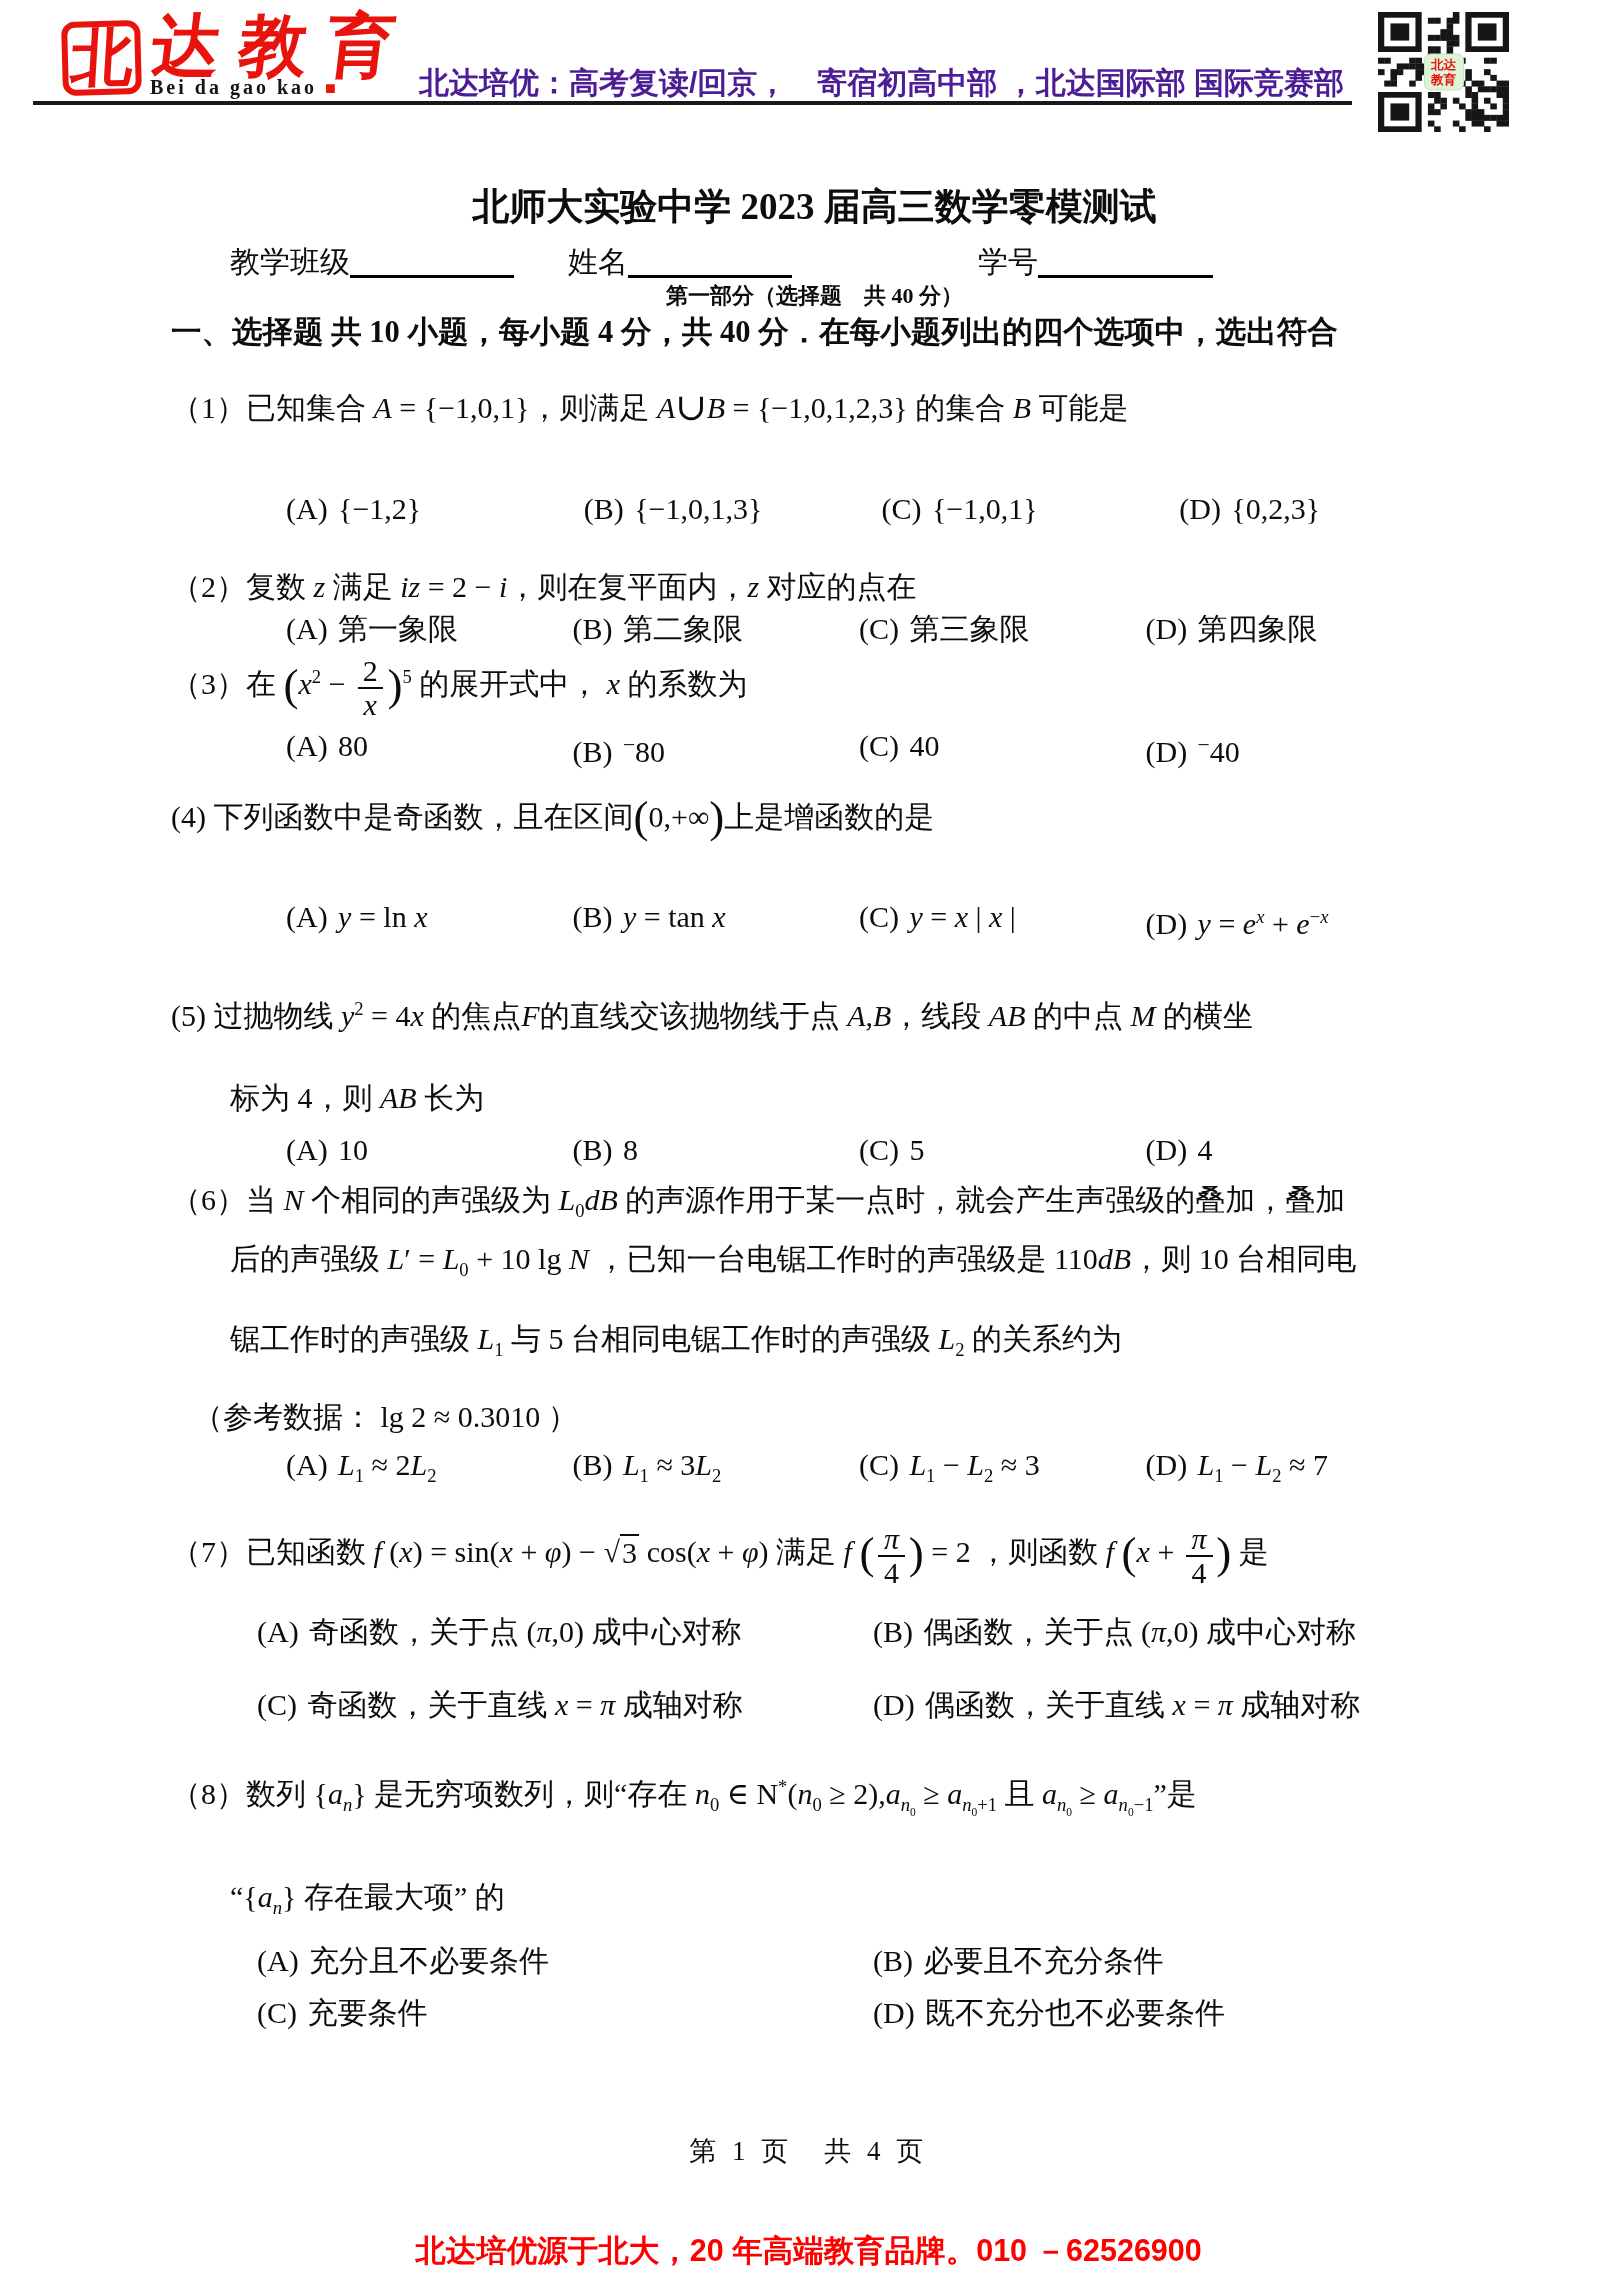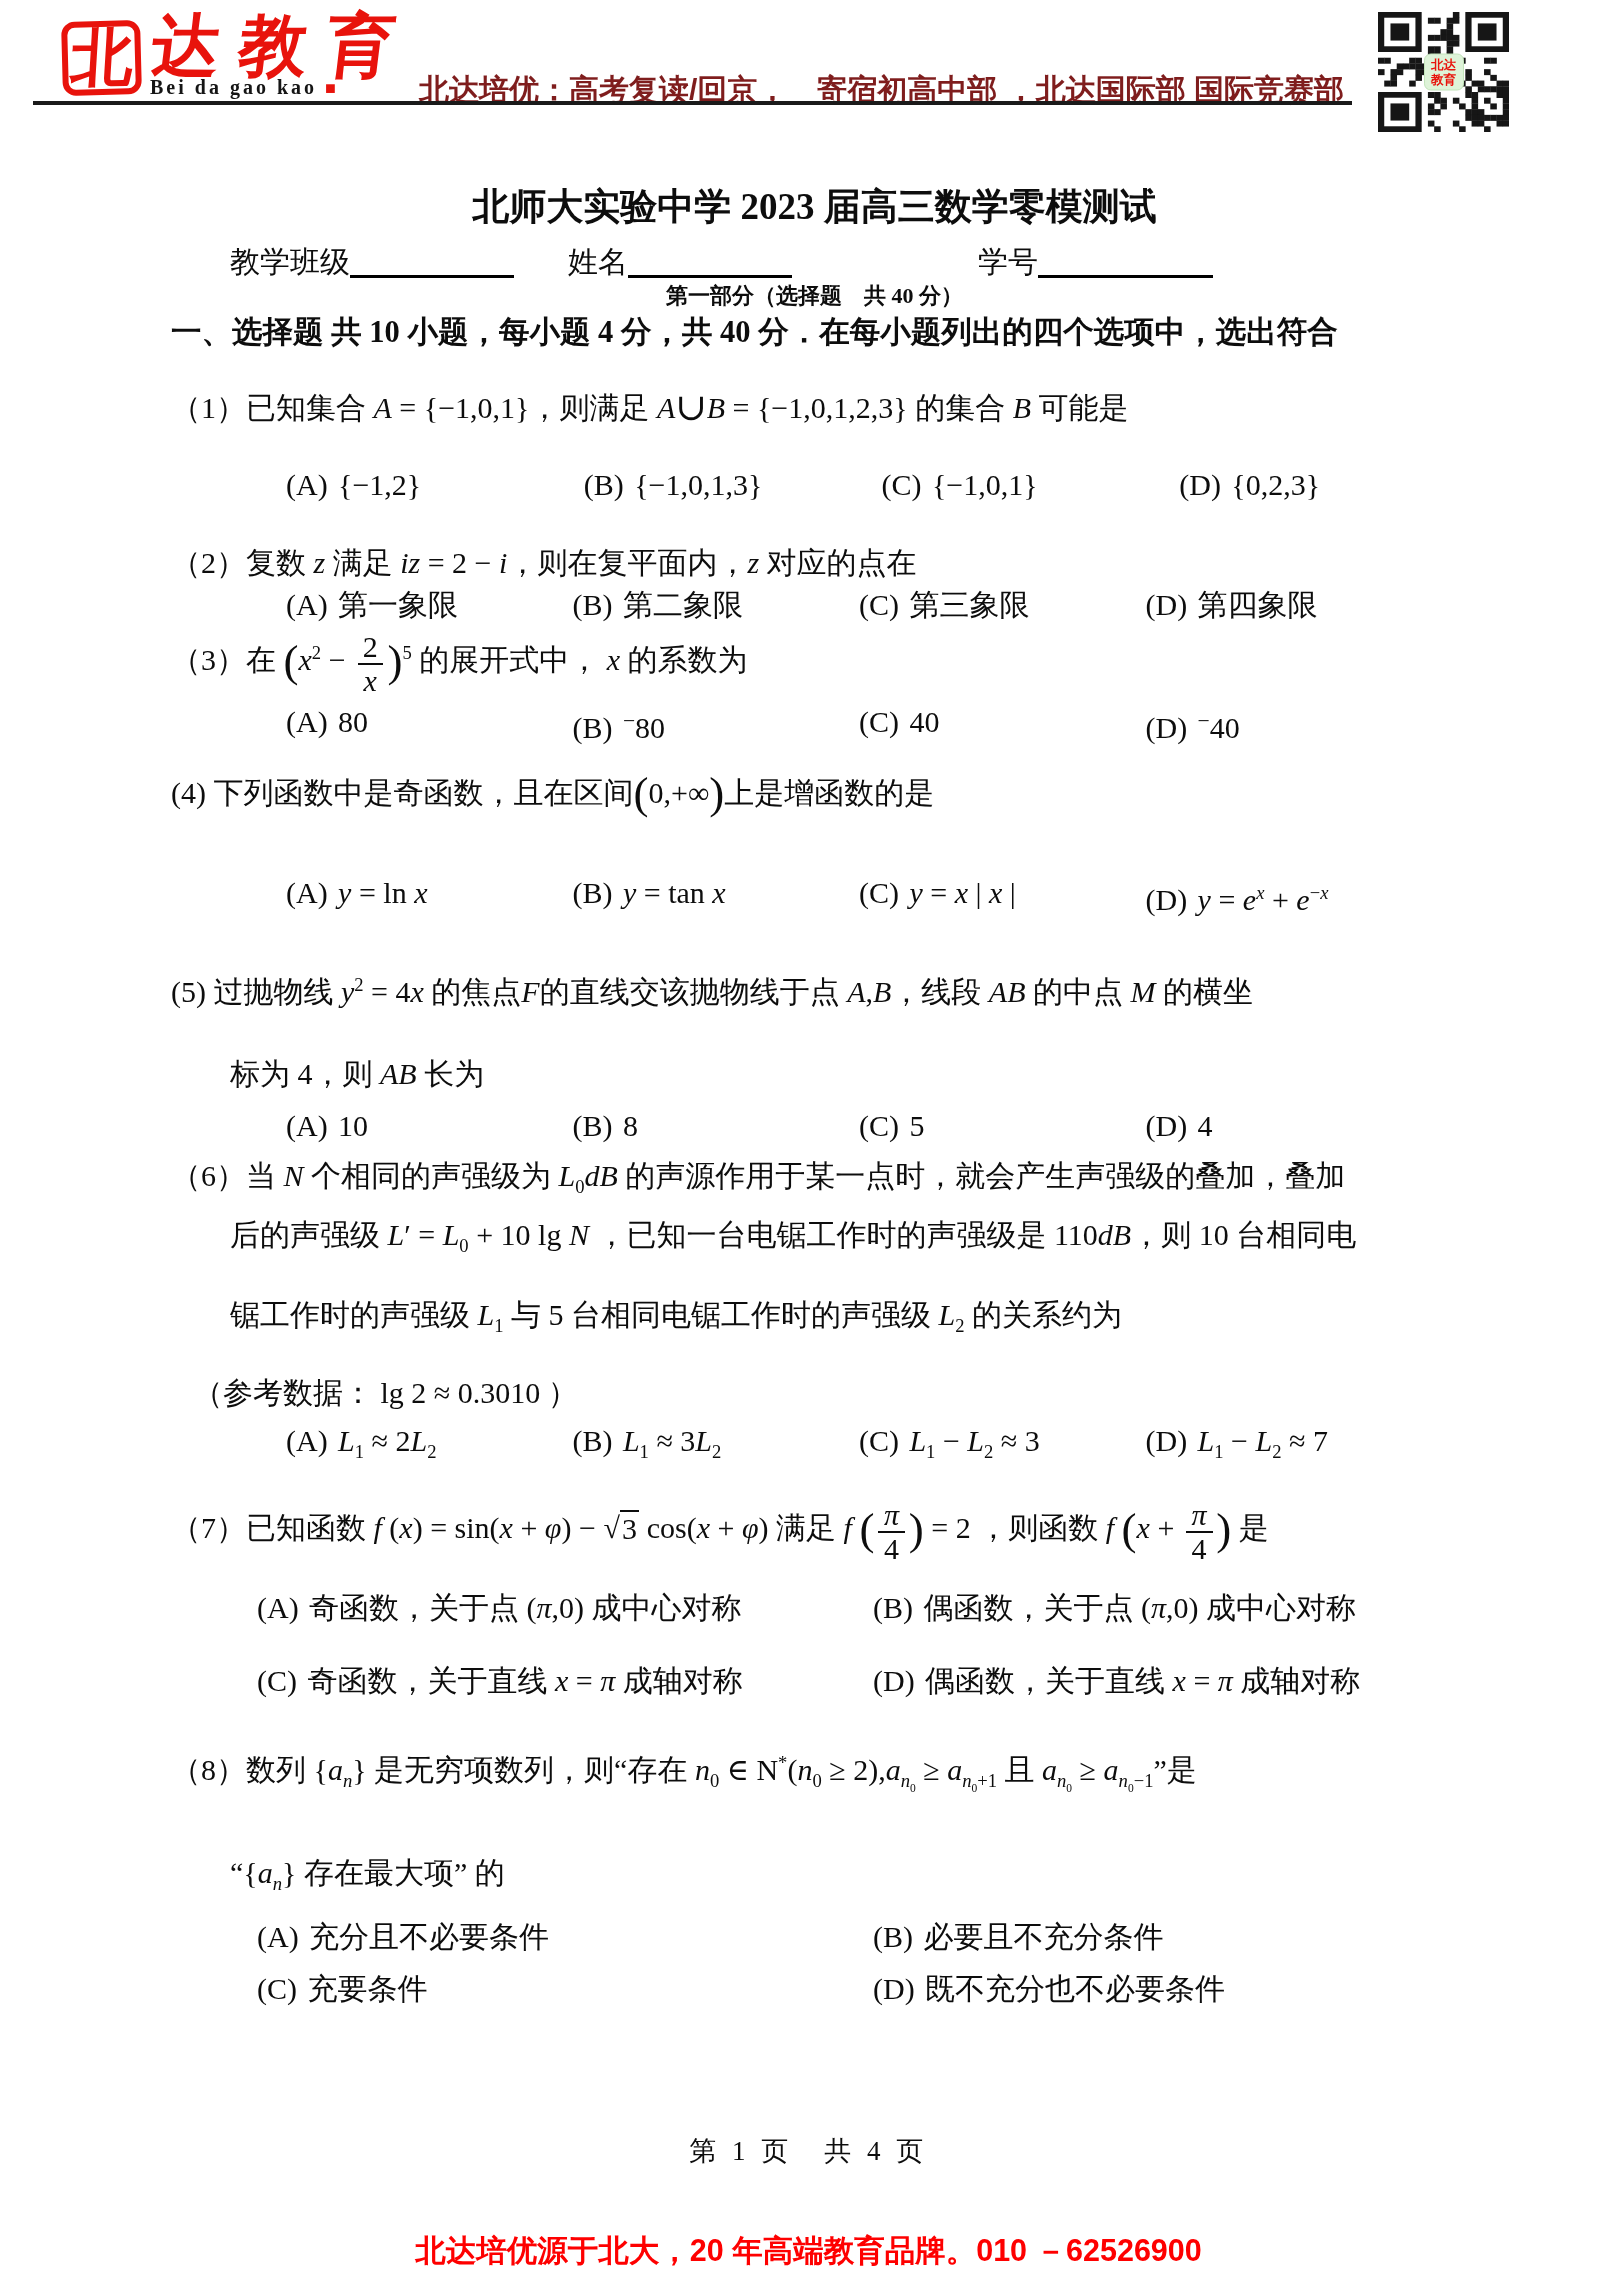--- a/index.html
+++ b/index.html
@@ -29,22 +29,22 @@
     letter-spacing:19.3px; line-height:1.05; transform:skewX(-7deg);
     font-family:"DejaVu Serif",serif; white-space:nowrap;
   }
   .brand-sub {
     position:absolute; left:150px; top:76px;
     font-size:20px; font-weight:bold; letter-spacing:3px; color:#151515;
     white-space:nowrap;
   }
   .brand-sub .sq { color:#e8130c; font-size:18px; }
   .slogan {
-    position:absolute; left:419px; top:70px;
-    font-size:30px; font-weight:bold; color:#7f1d1d;
+    position:absolute; left:419px; top:63px;
+    font-size:30px; font-weight:bold; color:#4c1d95;
     font-family:"Liberation Sans","DejaVu Sans",sans-serif; white-space:nowrap;
   }
   .rule { position:absolute; left:33px; top:101px; width:1319px; height:3.7px; background:#1a1a1a; }
   .qr { position:absolute; left:1378px; top:12px; width:131px; height:120px; }
   .qr svg { width:100%; height:100%; display:block; }
   .qr-label {
     position:absolute; left:50%; top:50%; transform:translate(-50%,-50%);
     width:40px; height:37px; background:#def3d8; border:1.5px solid #c2e4ba; border-radius:6.7px;
     display:flex; flex-direction:column; align-items:center; justify-content:center;
     color:#e8130c; font-weight:bold; font-size:12.6px; line-height:1.15;
@@ -63,21 +63,21 @@
   .instr.l2 { margin-top:12px; padding-left:63px; }
 
   
   .stem { font-size:30px; line-height:39px; white-space:nowrap; }
   .orow { display:grid; font-size:30px; line-height:39px; }
   .opts4 { grid-template-columns:repeat(4,1fr); padding-left:115px; padding-right:26px; }
   .opts2 { grid-template-columns:1fr 1fr; padding-left:86px;gap:31px; }
   .opt { white-space:nowrap; }
   .olabel { margin-right:10.4px; }
 
-  #q1 { margin-top:39px; } #q1 .orow { margin-top:38px;gap:45px; }
+  #q1 { margin-top:39px; } #q1 .orow { margin-top:62px;gap:45px; }
   #q2 { margin-top:39px; } #q2 .orow { margin-top:3px; }
   #q3 { margin-top:7.4px; } #q3 .orow { margin-top:6px; }
   #q4 { margin-top:24px; } #q4 .orow { margin-top:57px; }
   #q5 { margin-top:46px; } #q5 .l2 { margin-top:43px; } #q5 .orow { margin-top:13.4px; }
   #q6 { margin-top:11px; } #q6 .l2 { margin-top:8.2px; } #q6 .l3 { margin-top:30px; }
   #q6 .l4 { margin-top:28px; } #q6 .orow { margin-top:9.7px; }
   #q7 { margin-top:28px; } #q7 .orow1 { margin-top:24px; } #q7 .orow2 { margin-top:34px; }
   #q8 { margin-top:43px; } #q8 .l2 { margin-top:45px; } #q8 .orow1 { margin-top:14px; } #q8 .orow2 { margin-top:13.4px; }
 
   #q5 .l2, #q6 .l2, #q6 .l3, #q8 .l2 { padding-left:59px; }

